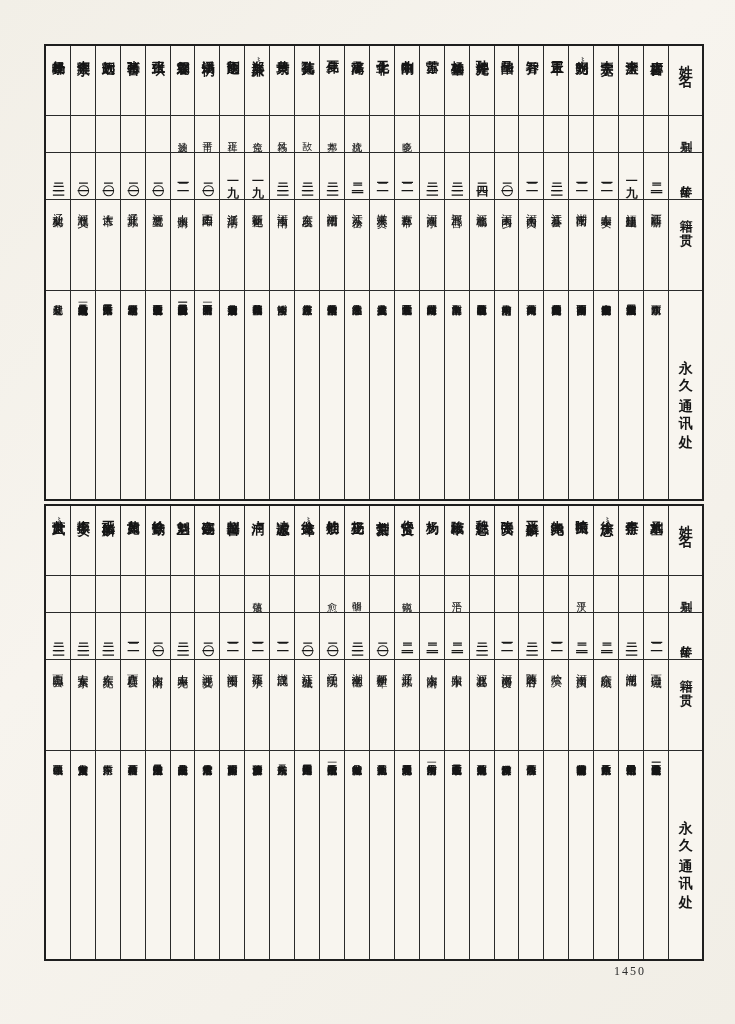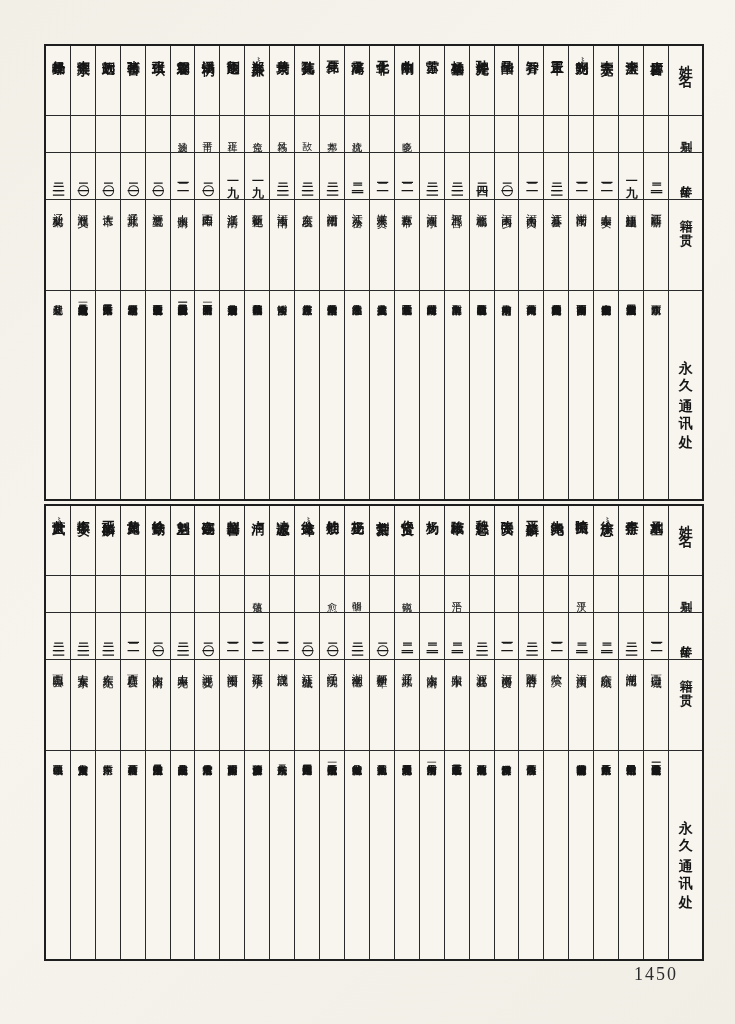--- a/index.html
+++ b/index.html
@@ -31,21 +31,21 @@
   .c-origin{height:91px;font-size:11px;padding-top:5px;letter-spacing:1px;}
   .c-addr{flex:1 1 auto;border-bottom:none;font-size:10px;padding-top:6px;letter-spacing:0px;}
   .hc{font-weight:700;}
   .hc.c-name{font-size:14px;letter-spacing:9px;padding-top:8px;}
   .hc.c-alias{font-size:12px;letter-spacing:3px;}
   .hc.c-age{font-size:12px;letter-spacing:1px;}
   .hc.c-origin{font-size:13px;letter-spacing:14px;padding-top:10px;}
   .hc.c-addr{font-size:14px;letter-spacing:19px;justify-content:center;padding-top:0;}
   .note{font-size:7px;color:#5a5a5a;margin-top:2px;}
   .pageno{
-    position:absolute;left:634px;top:964px;font-size:18px;letter-spacing:2px;
+    position:absolute;left:614px;top:964px;font-size:12px;letter-spacing:2px;
     color:#2c2c2c;font-family:"Liberation Serif","DejaVu Serif",serif;
   }
 </style>
 </head>
 <body>
 
 <div class="page">
 
   <div class="vtable" id="table-top">
     <div class="hcol">

